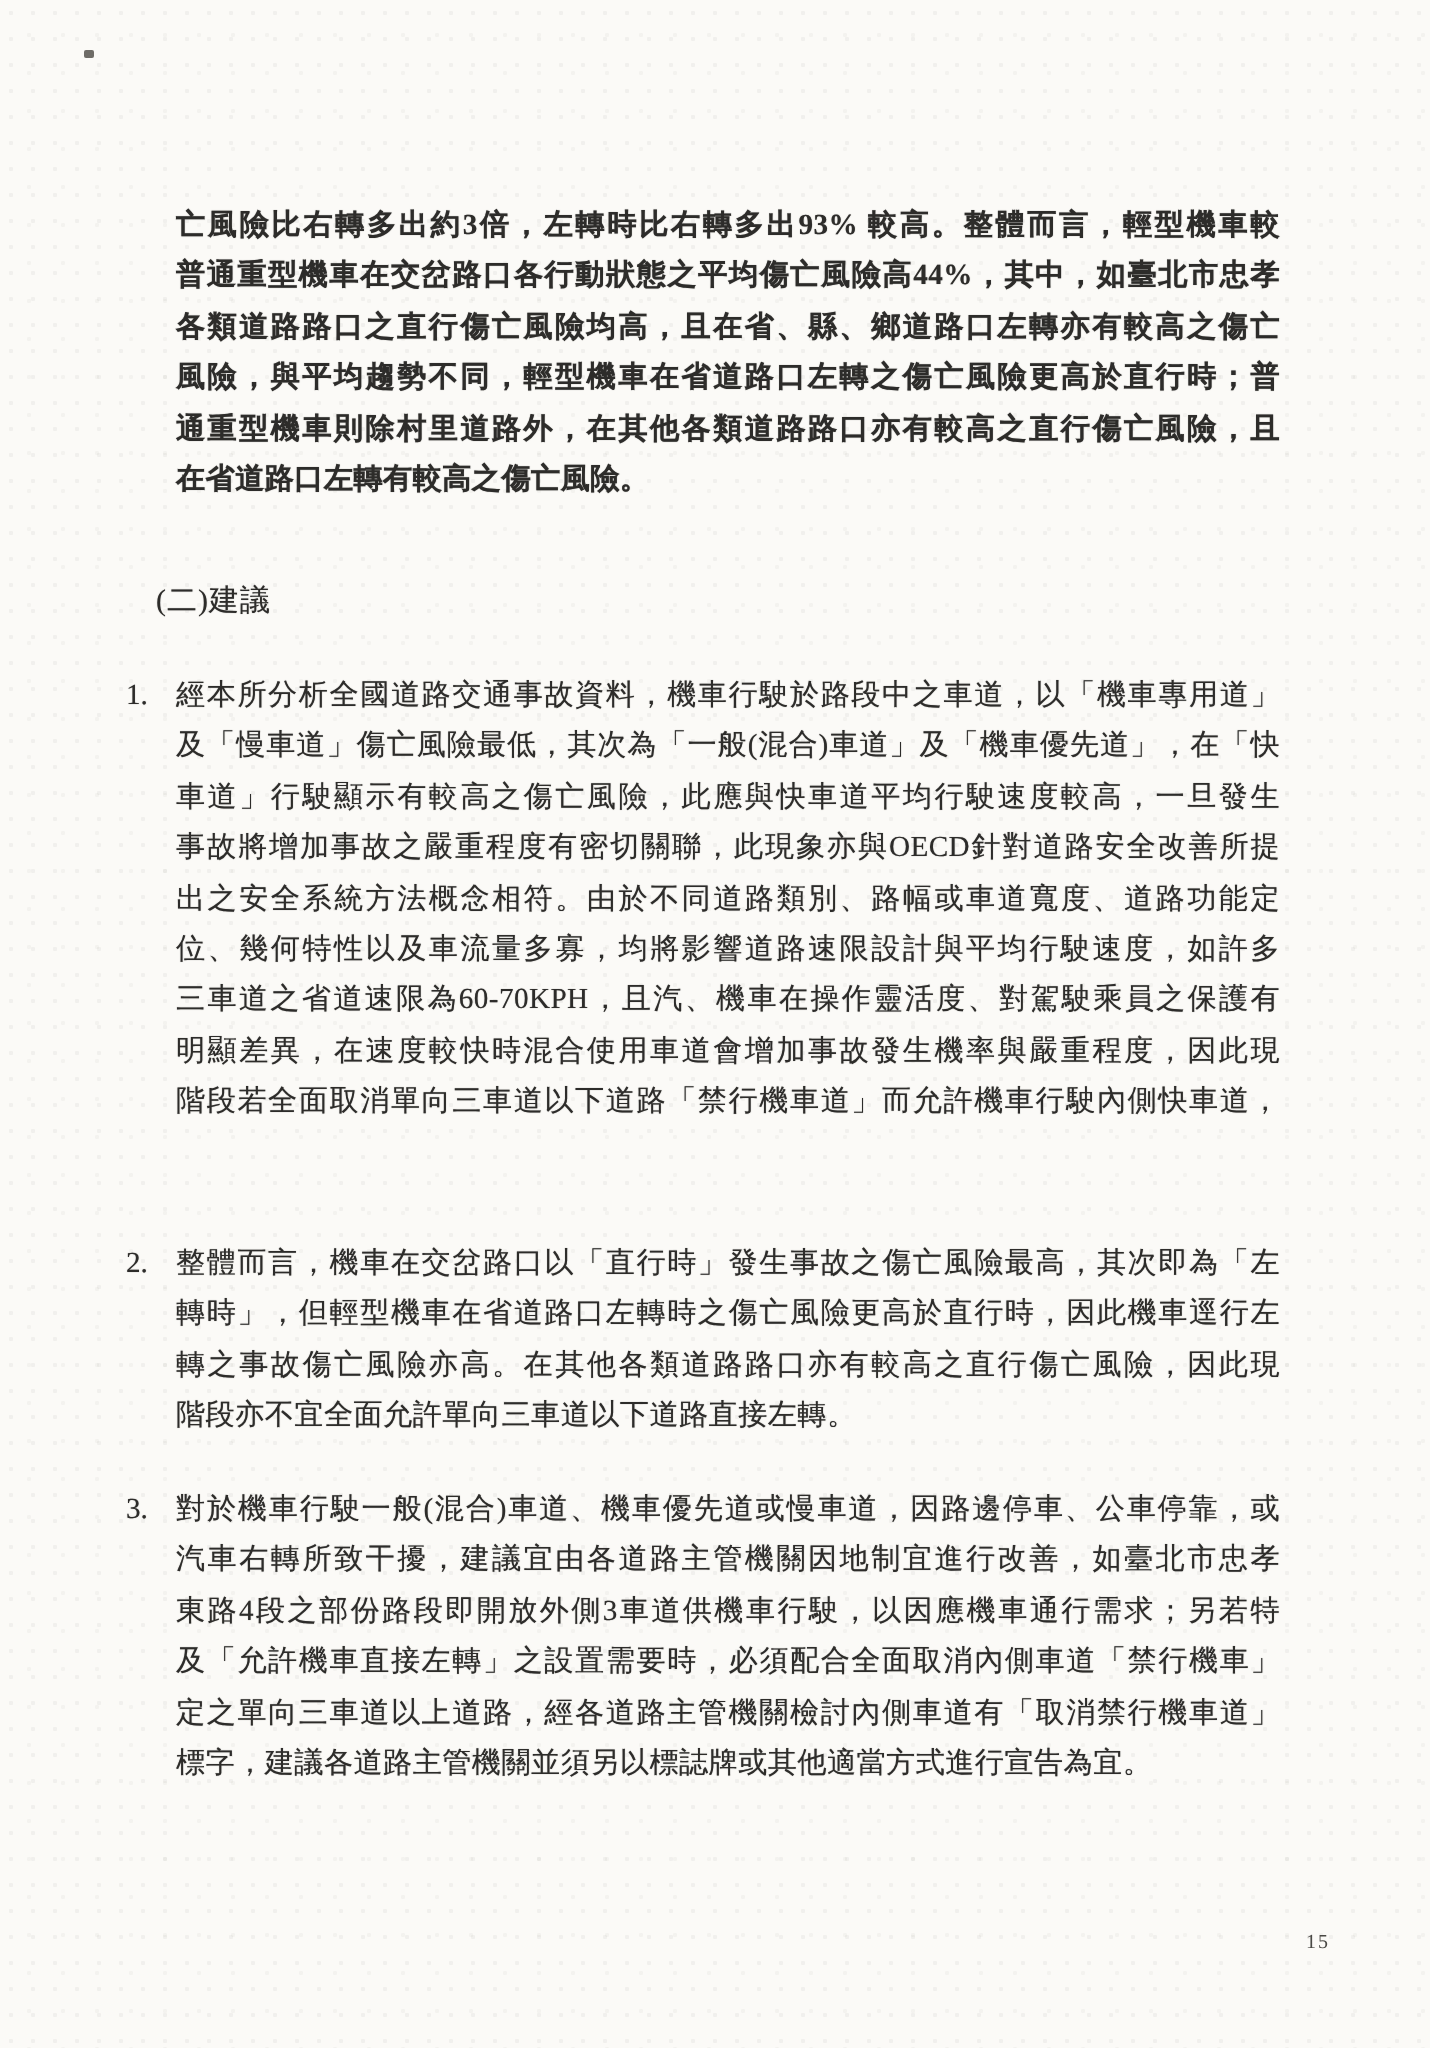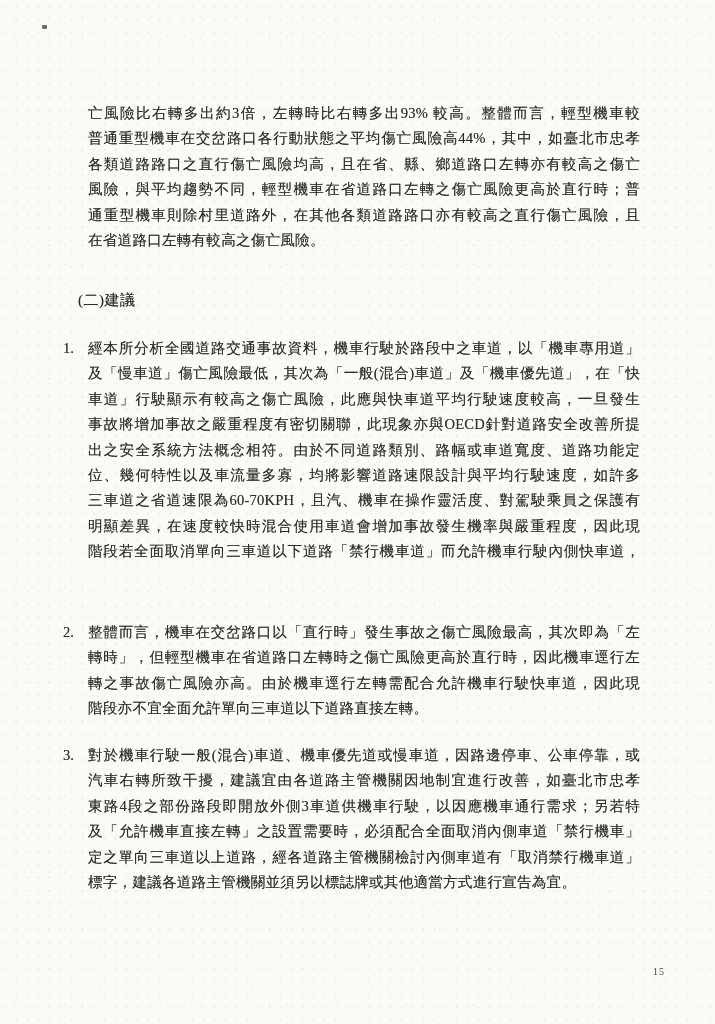--- a/index.html
+++ b/index.html
@@ -32,20 +32,21 @@
     width: 5px;
     height: 4px;
     background: #55524e;
     border-radius: 1px;
     opacity: .85;
   }
   .textblock {
     position: absolute;
     left: 88px;
     width: 552px;
+    font-weight: bold;
   }
   .line {
     font-size: 14.6px;
     line-height: 25.4px;
     height: 25.4px;
     letter-spacing: 0.2px;
     white-space: nowrap;
     text-align: justify;
     text-align-last: justify;
     text-shadow: 0 0 0.5px rgba(45,44,42,0.55);
@@ -117,21 +118,21 @@
         <div class="line">明顯差異，在速度較快時混合使用車道會增加事故發生機率與嚴重程度，因此現</div>
         <div class="line">階段若全面取消單向三車道以下道路「禁行機車道」而允許機車行駛內側快車道，</div>
       </div>
   </div>
 
   <div id="item2" class="item">
     <span class="num">2.</span>
     <div>
         <div class="line">整體而言，機車在交岔路口以「直行時」發生事故之傷亡風險最高，其次即為「左</div>
         <div class="line">轉時」，但輕型機車在省道路口左轉時之傷亡風險更高於直行時，因此機車逕行左</div>
-        <div class="line">轉之事故傷亡風險亦高。由於機車逕行左轉需配合允許機車行駛快車道，因此現</div>
+        <div class="line">轉之事故傷亡風險亦高。在其他各類道路路口亦有較高之直行傷亡風險，因此現</div>
         <div class="line short">階段亦不宜全面允許單向三車道以下道路直接左轉。</div>
       </div>
   </div>
 
   <div id="item3" class="item">
     <span class="num">3.</span>
     <div>
         <div class="line">對於機車行駛一般(混合)車道、機車優先道或慢車道，因路邊停車、公車停靠，或</div>
         <div class="line">汽車右轉所致干擾，建議宜由各道路主管機關因地制宜進行改善，如臺北市忠孝</div>
         <div class="line">東路4段之部份路段即開放外側3車道供機車行駛，以因應機車通行需求；另若特</div>

